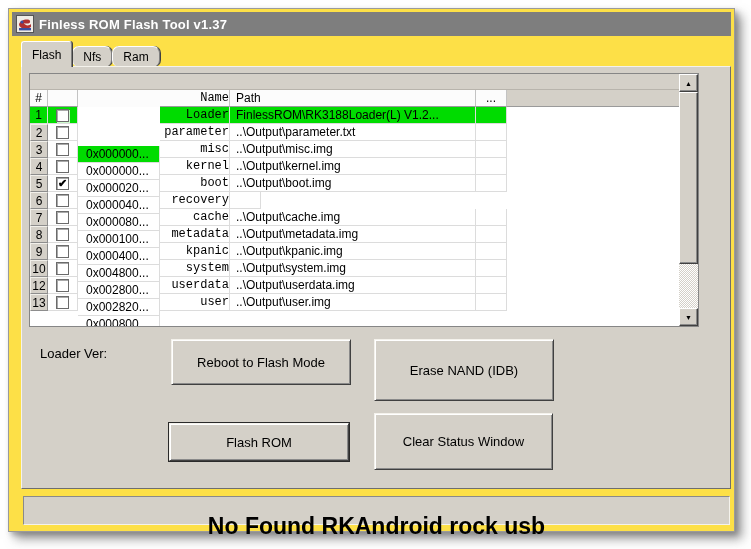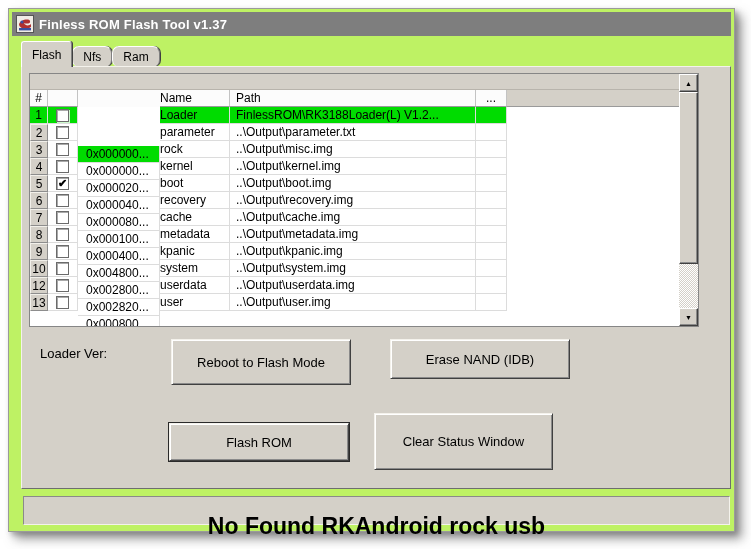--- a/index.html
+++ b/index.html
@@ -1,19 +1,19 @@
 <!DOCTYPE html>
 <html><head>
 <meta charset="utf-8">
 <style>
   html,body{margin:0;padding:0;background:#ffffff;width:751px;height:549px;overflow:hidden;
     font-family:"Liberation Sans", sans-serif;}
   *{box-sizing:border-box;}
 
-  .window{position:absolute;left:8px;top:8px;width:727px;height:524px;background:#bef264;
+  .window{position:absolute;left:8px;top:8px;width:727px;height:524px;background:#fde047;
     border:1px solid #9a9a9a;padding:17px;
     box-shadow:7px 7px 10px rgba(80,80,80,.55), 3px 3px 5px rgba(80,80,80,.35);}
 
   .titlebar{position:absolute;left:3px;top:3px;width:719px;height:24px;background:#7e7e7e;
     display:flex;align-items:center;padding:0 4px;}
   .titlebar .ticon{width:18px;height:18px;margin-right:5px;background:#e8e4de;border:1px solid #555;}
   .titletext{color:#ffffff;font-size:13px;font-weight:bold;letter-spacing:.2px;}
 
   .tabs{position:absolute;left:12px;top:32px;height:26px;display:flex;align-items:flex-end;}
   .tab{background:#d4d0c8;border:1px solid #808080;border-bottom:none;border-top-color:#ffffff;
@@ -34,21 +34,21 @@
   .ghead .hc{height:17px;line-height:16px;border-right:1px solid #c3c3c3;border-bottom:1px solid #9a9a9a;
     white-space:nowrap;overflow:hidden;}
   .ghead .hfill{flex:1;background:#d4d0c8;border-bottom:1px solid #9a9a9a;}
   .gbody{position:absolute;left:0;top:33px;width:649px;}
   .trow{display:flex;height:17px;background:#ffffff;}
   .trow .c{height:17px;line-height:16px;border-right:1px solid #dcdcdc;border-bottom:1px solid #dcdcdc;
     white-space:nowrap;overflow:hidden;color:#000;}
   .w-num{width:18px;text-align:center;}
   .w-cbc{width:30px;display:flex;align-items:center;justify-content:center;}
   .w-addr{width:82px;padding-left:8px;margin-top:39px;}
-  .w-name{width:70px;text-align:left;}
+  .w-name{width:70px;text-align:right;font-family:Liberation Mono, monospace;}
   .w-path{width:246px;padding-left:6px;}
   .w-dots{width:31px;text-align:center;}
   .c.fixed{background:#d4d0c8;border-top:1px solid #f2f0ea;border-left:1px solid #f2f0ea;
     border-right:1px solid #8d8d8d;border-bottom:1px solid #8d8d8d;}
   .trow.hl .c{background:#00dc00;}
   .trow.hl .c.w-cbc{background:#00dc00;}
   .cb{width:13px;height:13px;background:#ffffff;border:1px solid #6b6b6b;
     box-shadow:inset 1px 1px 0 rgba(64,64,64,.45), 1px 1px 0 rgba(255,255,255,.8);
     display:flex;align-items:center;justify-content:center;font-size:11px;font-weight:bold;color:#000;
     line-height:11px;}
@@ -66,21 +66,21 @@
     background:repeating-conic-gradient(#ffffff 0% 25%, #d4d0c8 0% 50%) 0 0/2px 2px;}
 
   
   .loaderver{position:absolute;left:18px;top:279px;font-size:13px;color:#000;}
   .btn{position:absolute;background:#d4d0c8;border:1px solid;border-color:#f4f2ec #404040 #404040 #f4f2ec;
     box-shadow:inset 1px 1px 0 #ffffff, inset -1px -1px 0 #8a8a8a;
     font-size:13px;color:#000;display:flex;align-items:center;justify-content:center;
     font-family:Liberation Sans, sans-serif;}
   .btn.default{outline:1px solid #2a2a2a;}
   #btn-reboot{left:149px;top:272px;width:180px;height:46px;}
-  #btn-erase{left:352px;top:272px;width:180px;height:40px;margin-left:16px;}
+  #btn-erase{left:352px;top:272px;width:180px;height:62px;}
   #btn-flash{left:147px;top:356px;width:180px;height:38px;}
   #btn-clear{left:352px;top:346px;width:179px;height:57px;}
 
   
   .statusbar{position:absolute;left:14px;top:487px;width:707px;height:29px;background:#d4d0c8;
     border:1px solid;border-color:#8a8a8a #f4f2ec #f4f2ec #8a8a8a;
     display:flex;align-items:center;justify-content:center;}
   .statusbar span{font-size:23px;font-weight:bold;color:#000;white-space:nowrap;margin-top:32px;}
 
   .appicon{position:relative;overflow:hidden;}
@@ -143,21 +143,21 @@
             <div class="c w-name">parameter</div>
             <div class="c w-path">..\Output\parameter.txt</div>
             <div class="c w-dots"></div>
           </div>
           <div class="trow">
             <div class="c w-num fixed">3</div>
             <div class="c w-cbc">
               <div class="cb"></div>
             </div>
             <div class="c w-addr">0x000020...</div>
-            <div class="c w-name">rock</div>
+            <div class="c w-name">misc</div>
             <div class="c w-path">..\Output\misc.img</div>
             <div class="c w-dots"></div>
           </div>
           <div class="trow">
             <div class="c w-num fixed">4</div>
             <div class="c w-cbc">
               <div class="cb"></div>
             </div>
             <div class="c w-addr">0x000040...</div>
             <div class="c w-name">kernel</div>
@@ -174,21 +174,20 @@
             <div class="c w-path">..\Output\boot.img</div>
             <div class="c w-dots"></div>
           </div>
           <div class="trow">
             <div class="c w-num fixed">6</div>
             <div class="c w-cbc">
               <div class="cb"></div>
             </div>
             <div class="c w-addr">0x000100...</div>
             <div class="c w-name">recovery</div>
-            <div class="c w-path">..\Output\recovery.img</div>
             <div class="c w-dots"></div>
           </div>
           <div class="trow">
             <div class="c w-num fixed">7</div>
             <div class="c w-cbc">
               <div class="cb"></div>
             </div>
             <div class="c w-addr">0x000400...</div>
             <div class="c w-name">cache</div>
             <div class="c w-path">..\Output\cache.img</div>

